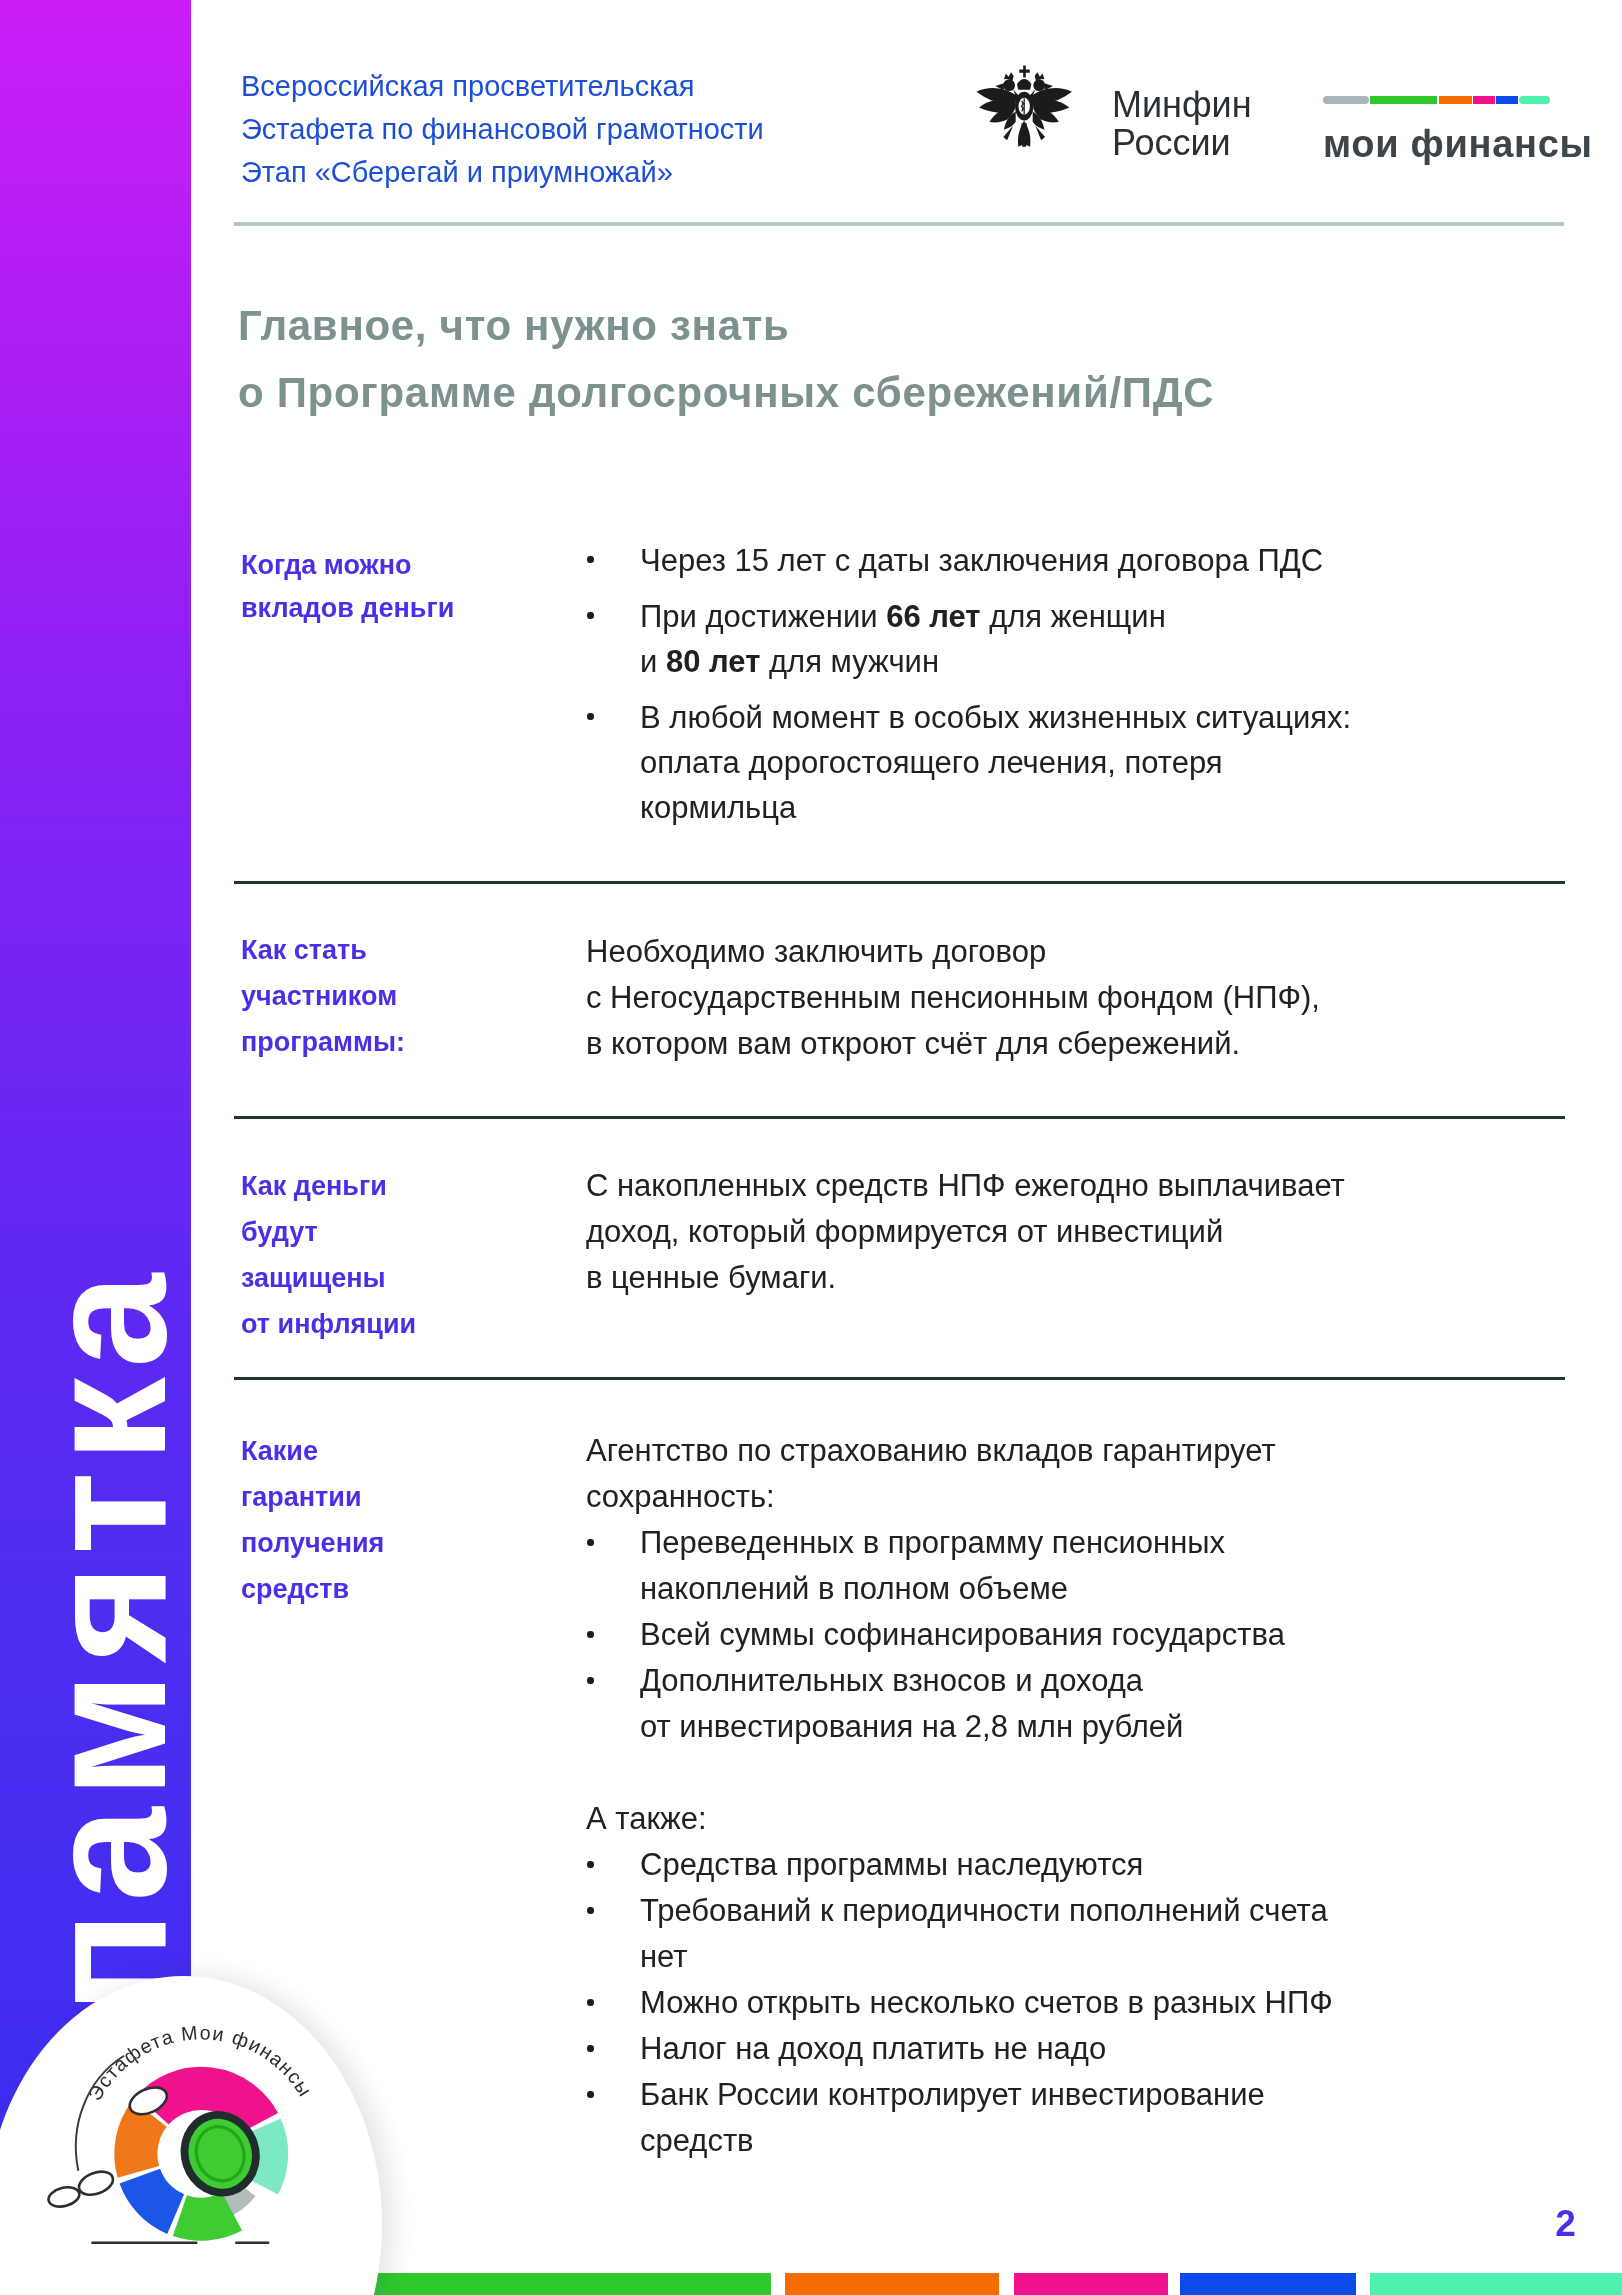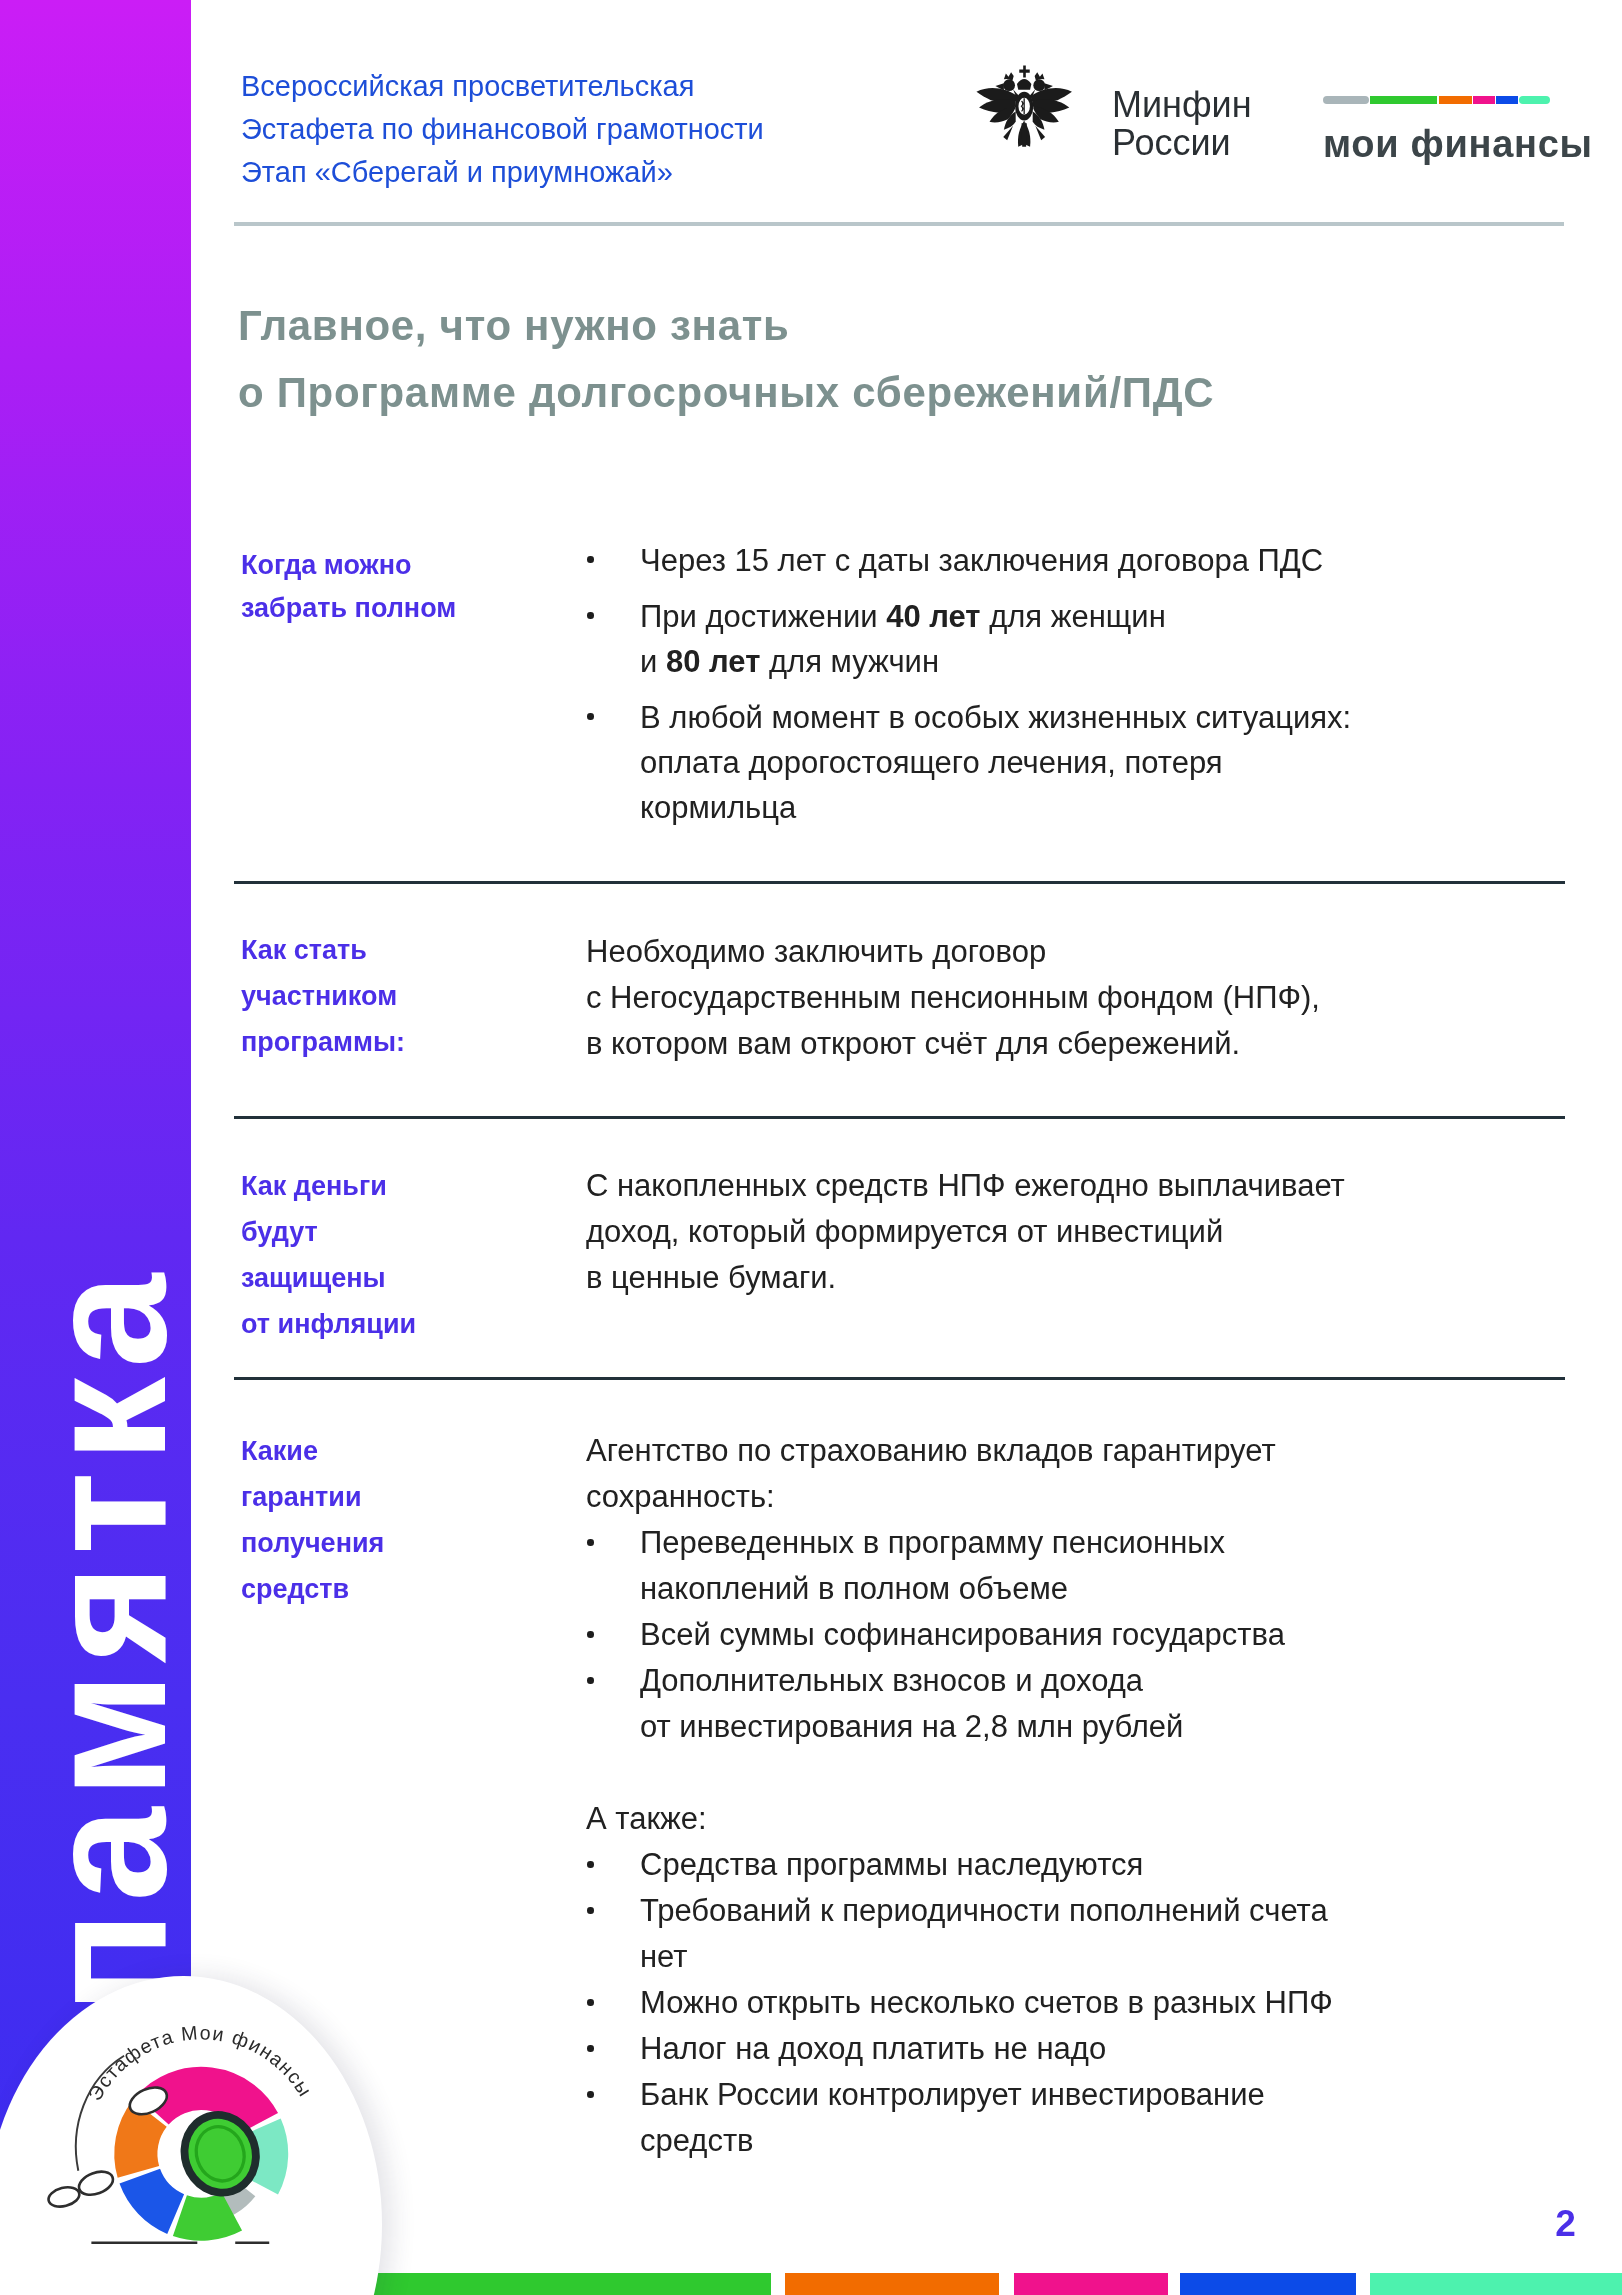--- a/index.html
+++ b/index.html
@@ -112,28 +112,28 @@
 
 <div class="div-light"></div>
 
 <div class="page-title">
   <div>Главное, что нужно знать</div>
   <div>о Программе долгосрочных сбережений/ПДС</div>
 </div>
 
 <div class="sec-label s1">
   <div>Когда можно</div>
-  <div>забрать полном</div>
+  <div>вкладов деньги</div>
 </div>
 <div class="sec-body b1">
   <div class="bl">
     <div>Через 15 лет с даты заключения договора ПДС</div>
   </div>
   <div class="bl">
-    <div><span>При достижении </span><span class="bb">40 лет</span><span> для женщин</span></div>
+    <div><span>При достижении </span><span class="bb">66 лет</span><span> для женщин</span></div>
     <div><span>и </span><span class="bb">80 лет</span><span> для мужчин</span></div>
   </div>
   <div class="bl">
     <div>В любой момент в особых жизненных ситуациях:</div>
     <div>оплата дорогостоящего лечения, потеря</div>
     <div>кормильца</div>
   </div>
 </div>
 
 <div class="div-dark d1"></div>

